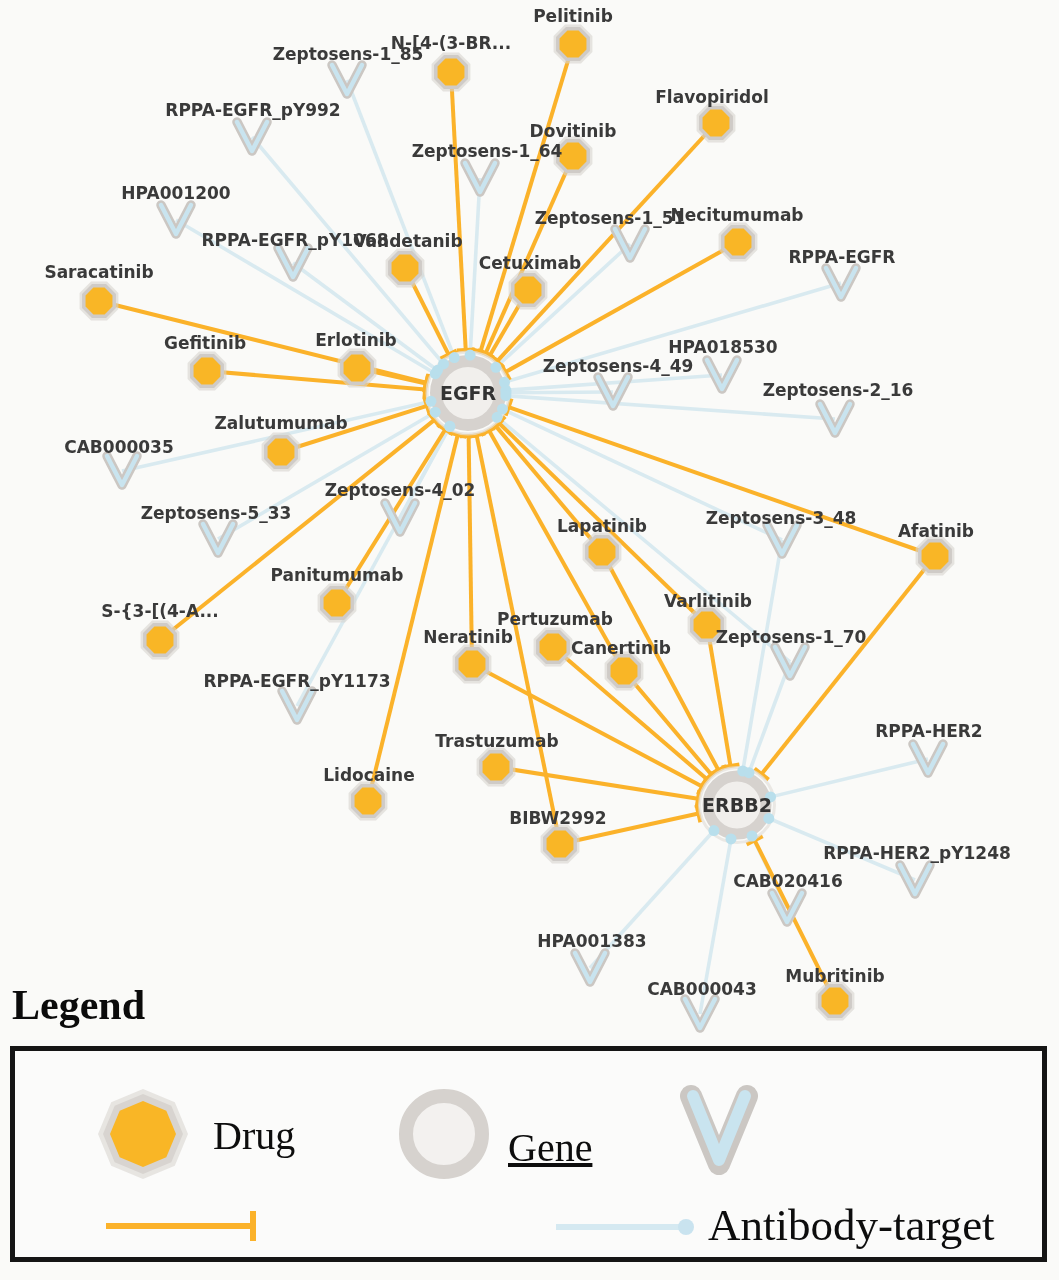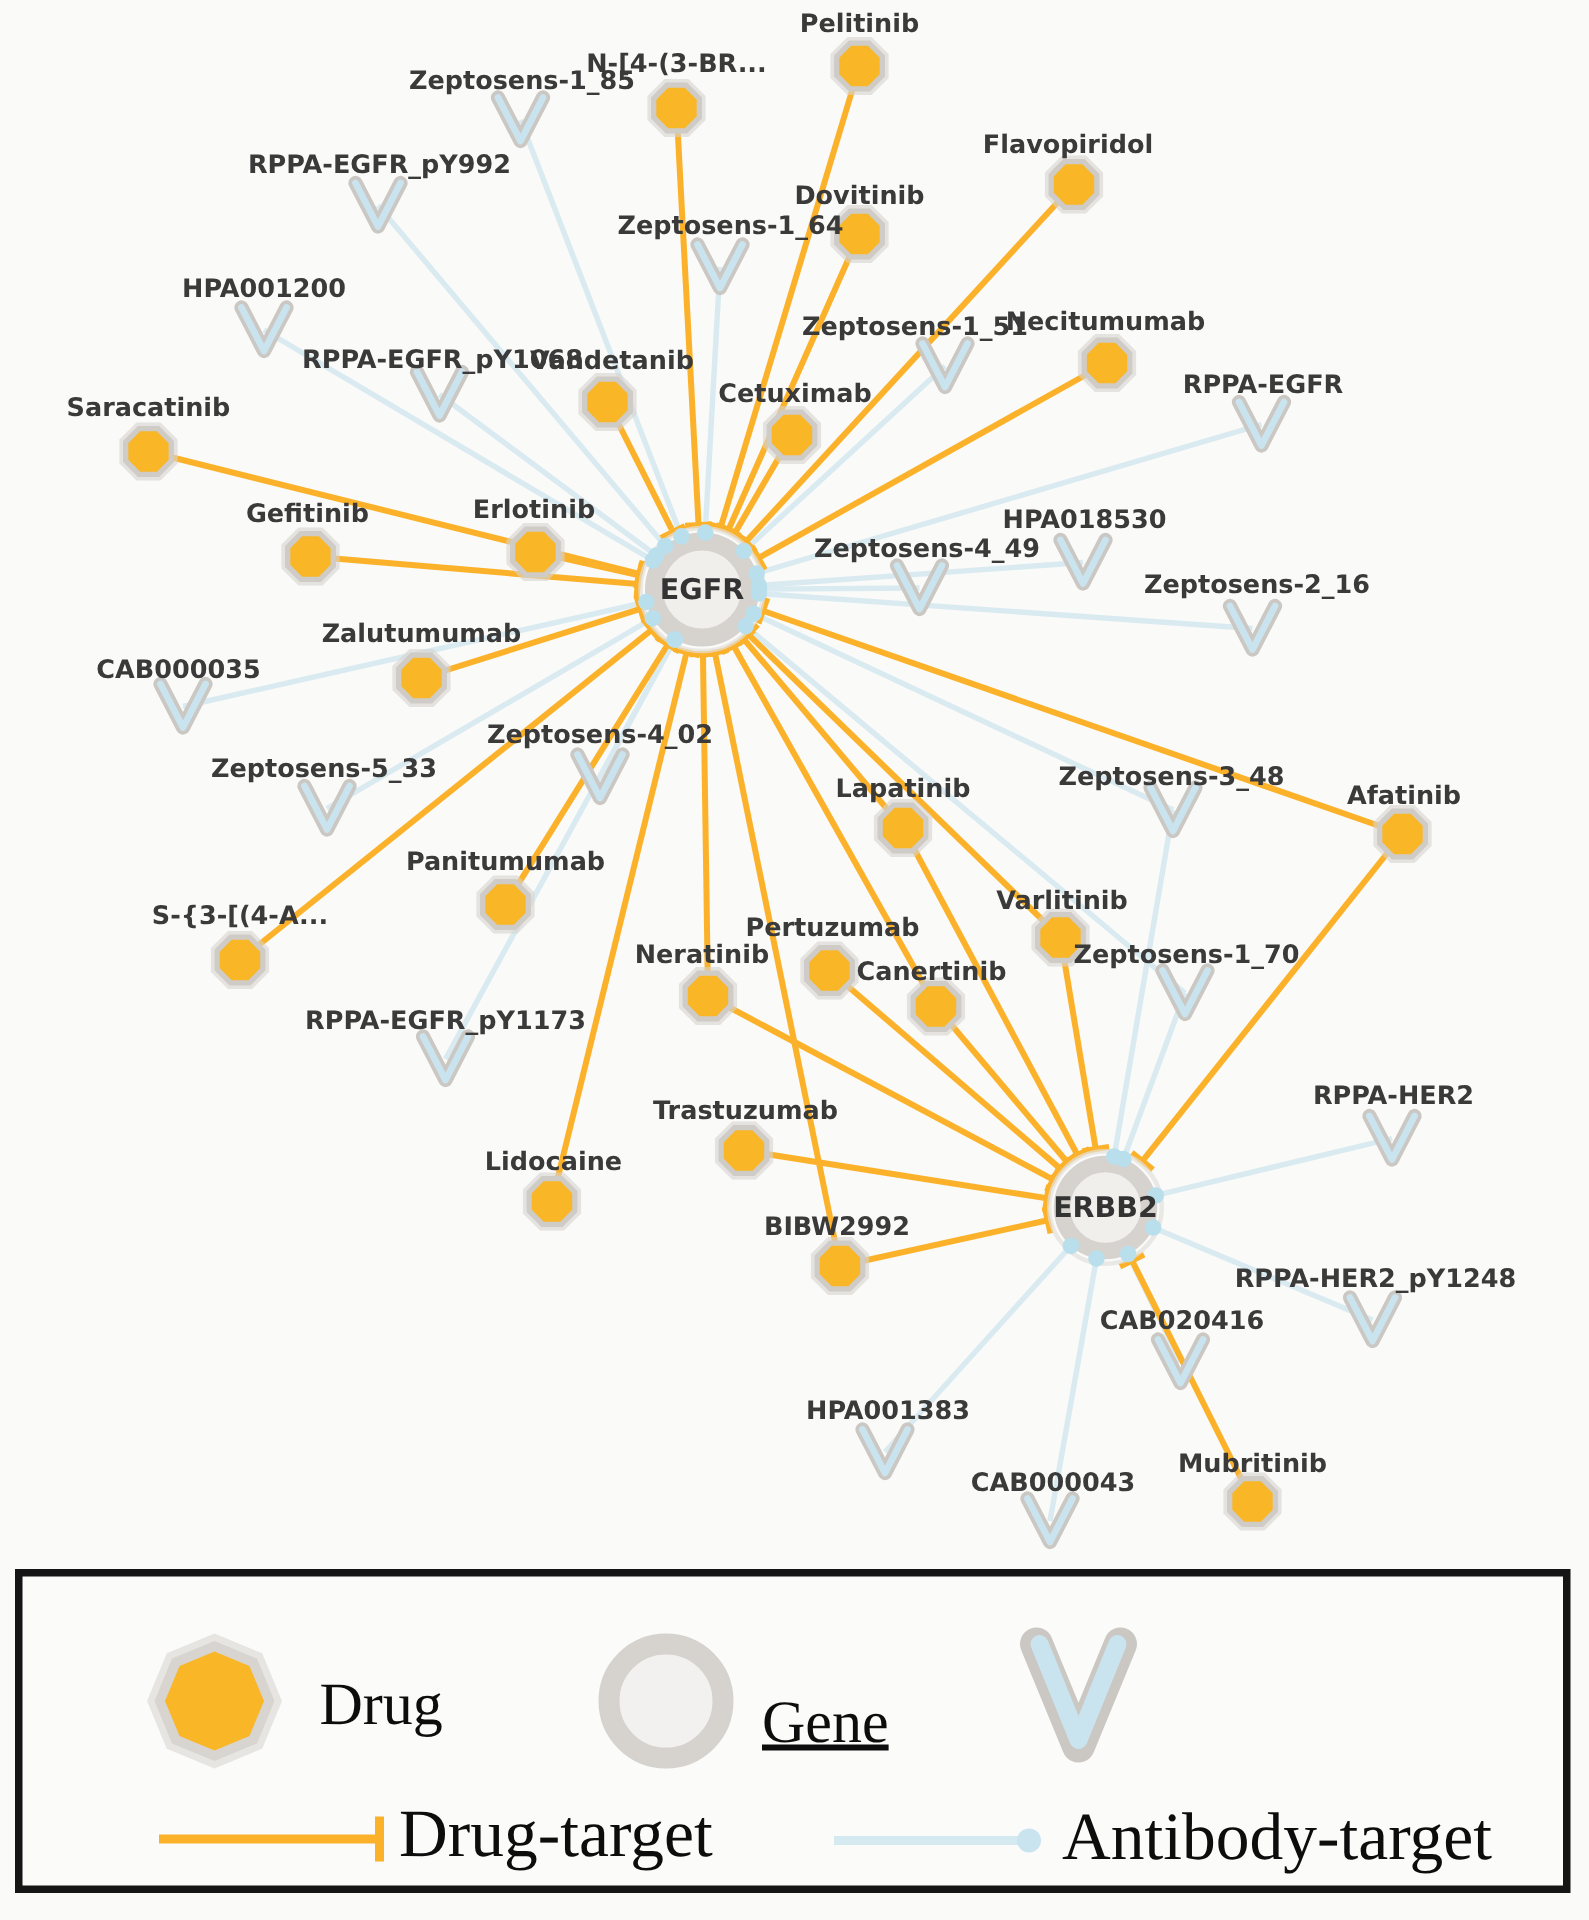--- a/index.html
+++ b/index.html
@@ -271,20 +271,21 @@
         <text x="791" y="637" text-anchor="middle" dominant-baseline="central" font-size="17" font-weight="bold" fill="#3a3a3a">Zeptosens-1_70</text>
         <text x="297" y="681" text-anchor="middle" dominant-baseline="central" font-size="17" font-weight="bold" fill="#3a3a3a">RPPA-EGFR_pY1173</text>
         <text x="929" y="731" text-anchor="middle" dominant-baseline="central" font-size="17" font-weight="bold" fill="#3a3a3a">RPPA-HER2</text>
         <text x="917" y="853" text-anchor="middle" dominant-baseline="central" font-size="17" font-weight="bold" fill="#3a3a3a">RPPA-HER2_pY1248</text>
         <text x="788" y="881" text-anchor="middle" dominant-baseline="central" font-size="17" font-weight="bold" fill="#3a3a3a">CAB020416</text>
         <text x="592" y="941" text-anchor="middle" dominant-baseline="central" font-size="17" font-weight="bold" fill="#3a3a3a">HPA001383</text>
         <text x="702" y="989" text-anchor="middle" dominant-baseline="central" font-size="17" font-weight="bold" fill="#3a3a3a">CAB000043</text>
       </g>
     </svg>
 
+  <div class="legend-title">Legend</div>
 
   <div class="legend-box"></div>
 
   <svg class="legend-swatch" style="left:95px;top:1086px;" width="96" height="96">
     <polygon points="48,3 79.8,16.2 93,48 79.8,79.8 48,93 16.2,79.8 3,48 16.2,16.2" fill="#dcd8d4" opacity="0.65"></polygon>
     <polygon points="48,8 76.3,19.7 88,48 76.3,76.3 48,88 19.7,76.3 8,48 19.7,19.7" fill="#d8d4d0"></polygon>
     <polygon points="48,15 71.3,24.7 81,48 71.3,71.3 48,81 24.7,71.3 15,48 24.7,24.7" fill="#f9b626"></polygon>
   </svg>
   <span class="legend-label ll-big" style="left:213px;top:1136px;">Drug</span>
 
@@ -295,21 +296,20 @@
 
   <svg class="legend-swatch" style="left:678px;top:1080px;" width="82" height="100">
     <path d="M 13 16 L 41 84 L 69 16" fill="none" stroke="#cbc7c3" stroke-width="22" stroke-linecap="round" stroke-linejoin="round"></path>
     <path d="M 15 16 L 41 80 L 67 16" fill="none" stroke="#c9e4ef" stroke-width="12" stroke-linecap="round" stroke-linejoin="round"></path>
   </svg>
 
   <svg class="legend-swatch" style="left:98px;top:1207px;" width="170" height="38">
     <line x1="8" y1="19" x2="155" y2="19" stroke="#fbb22a" stroke-width="6"></line>
     <line x1="155" y1="4" x2="155" y2="34" stroke="#fbb22a" stroke-width="6"></line>
   </svg>
-  <span class="legend-label ll-mid" style="left:266px;top:1223px;">Drug-target</span>
 
   <svg class="legend-swatch" style="left:548px;top:1208px;" width="160" height="38">
     <line x1="8" y1="19" x2="134" y2="19" stroke="#d5e9f1" stroke-width="6"></line>
     <circle cx="138" cy="19" r="8" fill="#c9e3ef"></circle>
   </svg>
   <span class="legend-label ll-mid" style="left:708px;top:1225px;">Antibody-target</span>
 
 </div>
 
 </body></html>

